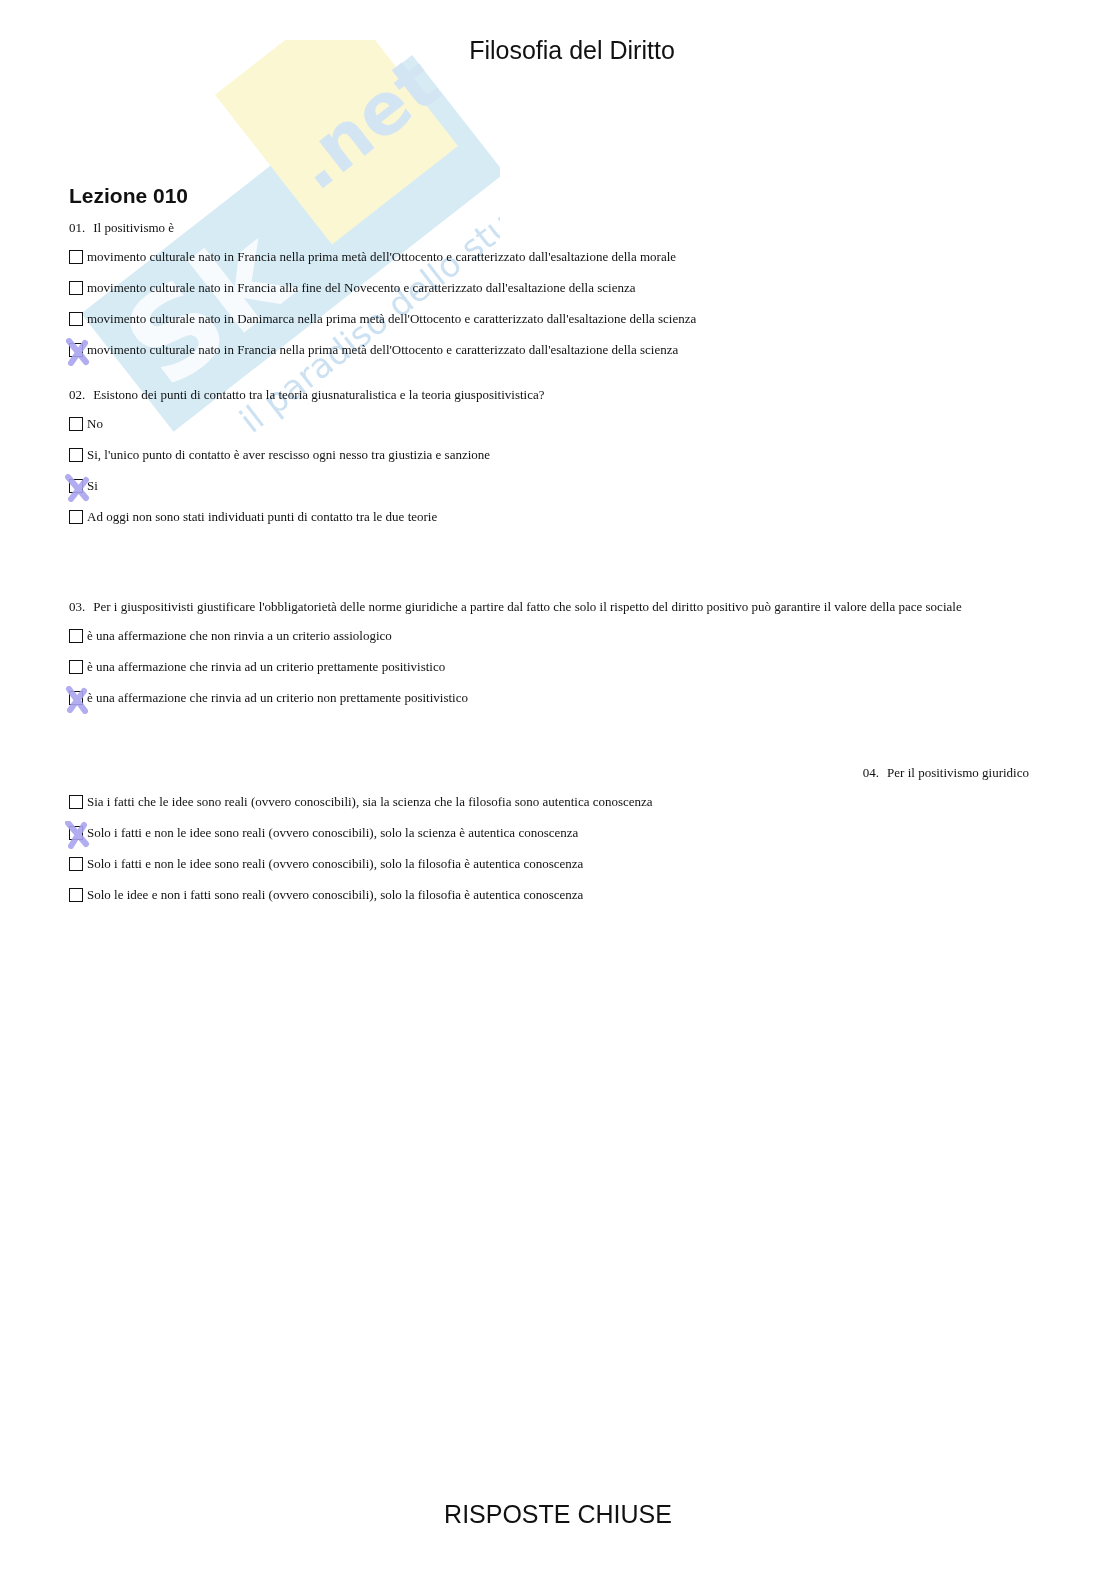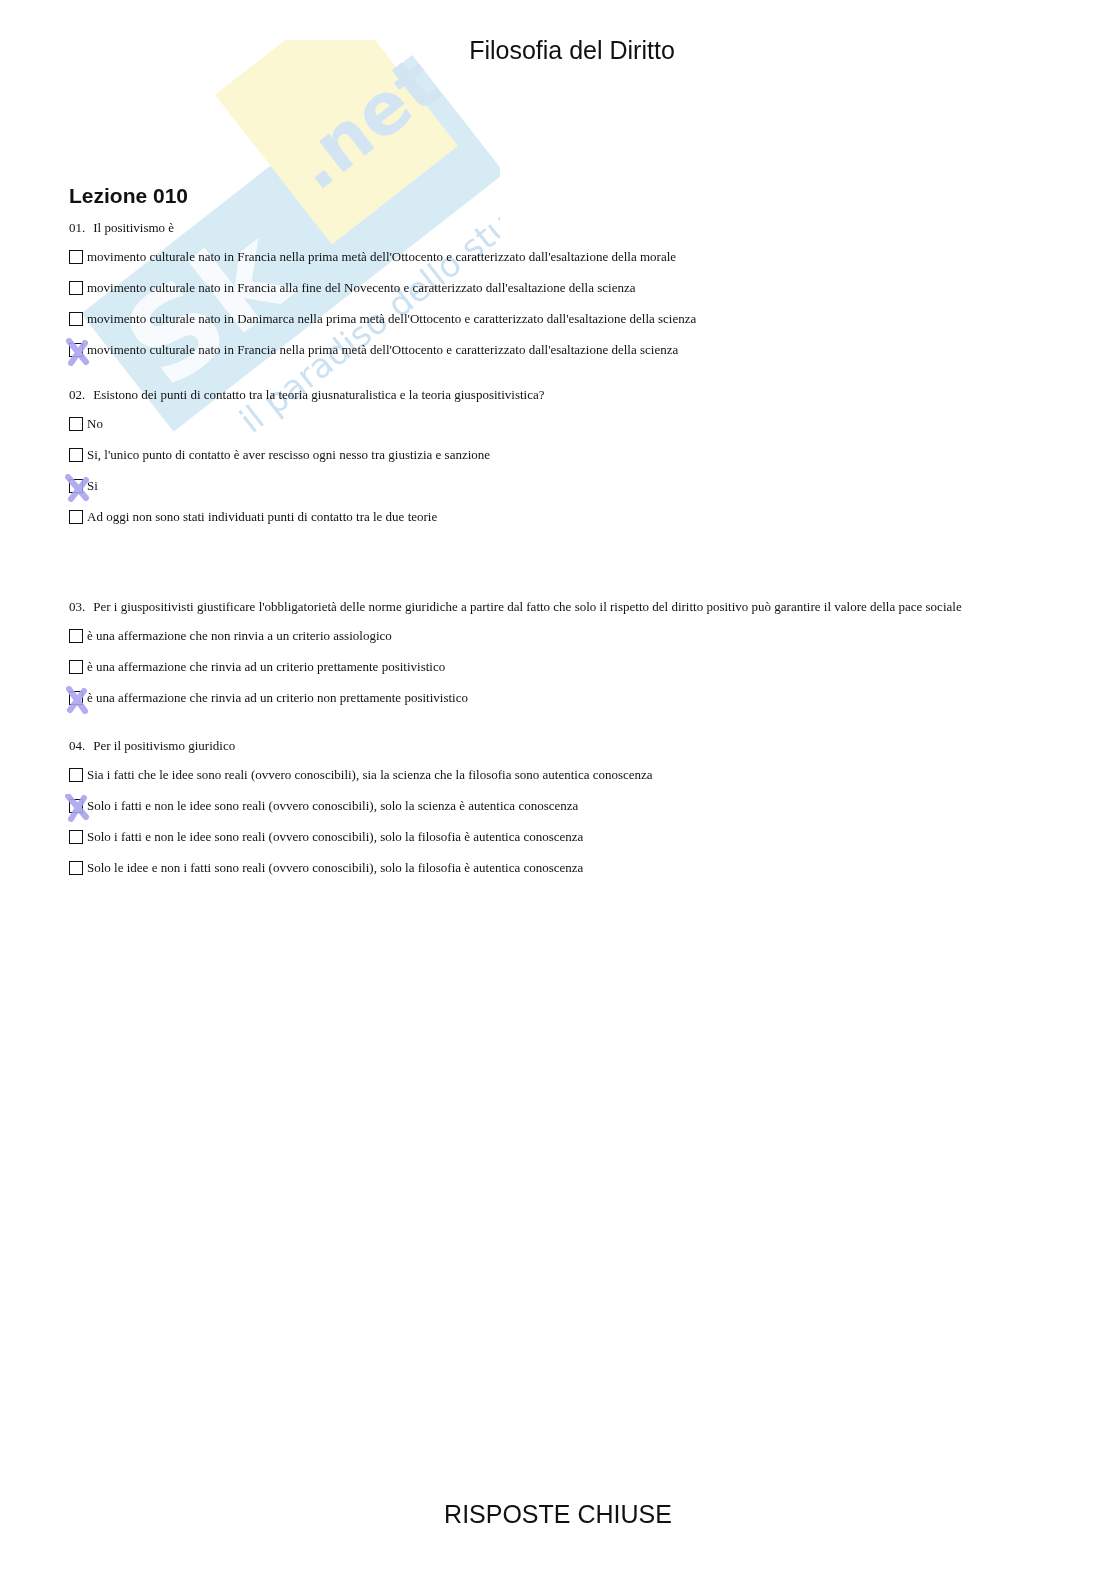--- a/index.html
+++ b/index.html
@@ -168,21 +168,21 @@
   <div class="option">
     <span class="checkbox">
       <svg class="check-mark" viewBox="0 0 26 28">
           <path d="M4 3 L20 25 M19 5 L5 24" stroke="#a9a4ee" stroke-width="6" stroke-linecap="round" fill="none" opacity="0.9"></path>
         </svg>
     </span>
     <span>è una affermazione che rinvia ad un criterio non prettamente positivistico</span>
   </div>
 </div>
 
-<div class="question" style="top:738px;">
+<div class="question" style="top:765px;text-align:right;">
   <div class="q-text">
     <span class="q-num">04.</span><span>Per il positivismo giuridico</span>
   </div>
   <div class="option">
     <span class="checkbox"></span>
     <span>Sia i fatti che le idee sono reali (ovvero conoscibili), sia la scienza che la filosofia sono autentica conoscenza</span>
   </div>
   <div class="option">
     <span class="checkbox">
       <svg class="check-mark" viewBox="0 0 26 28">

